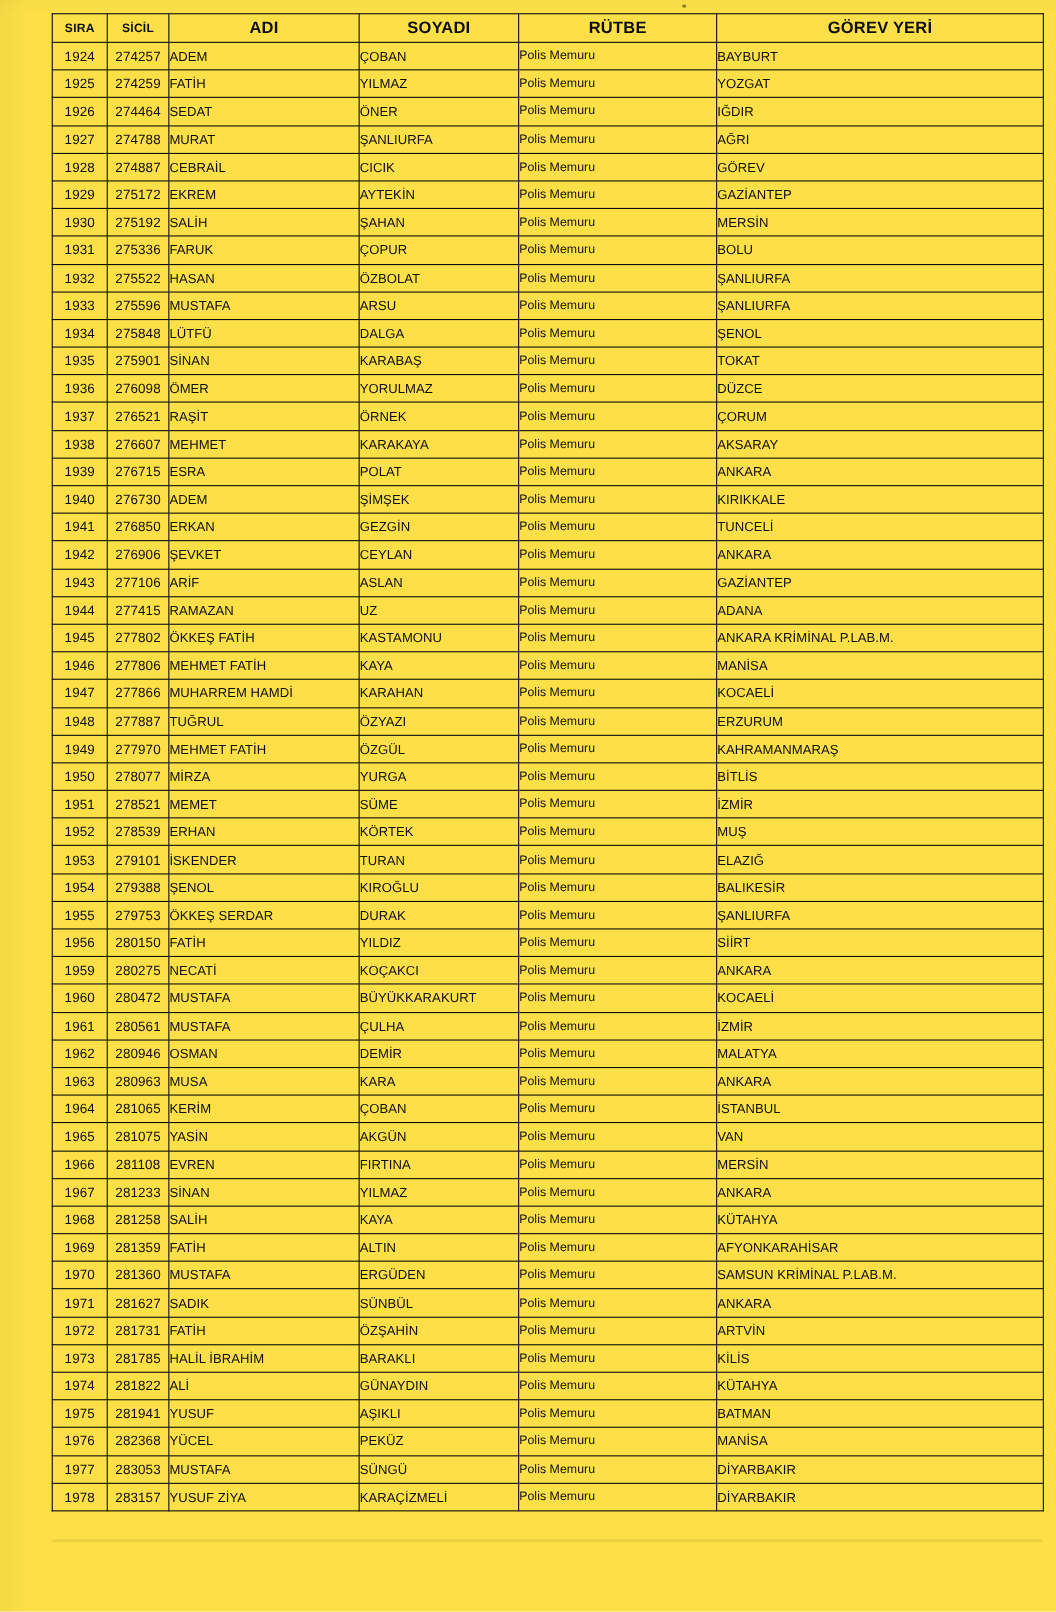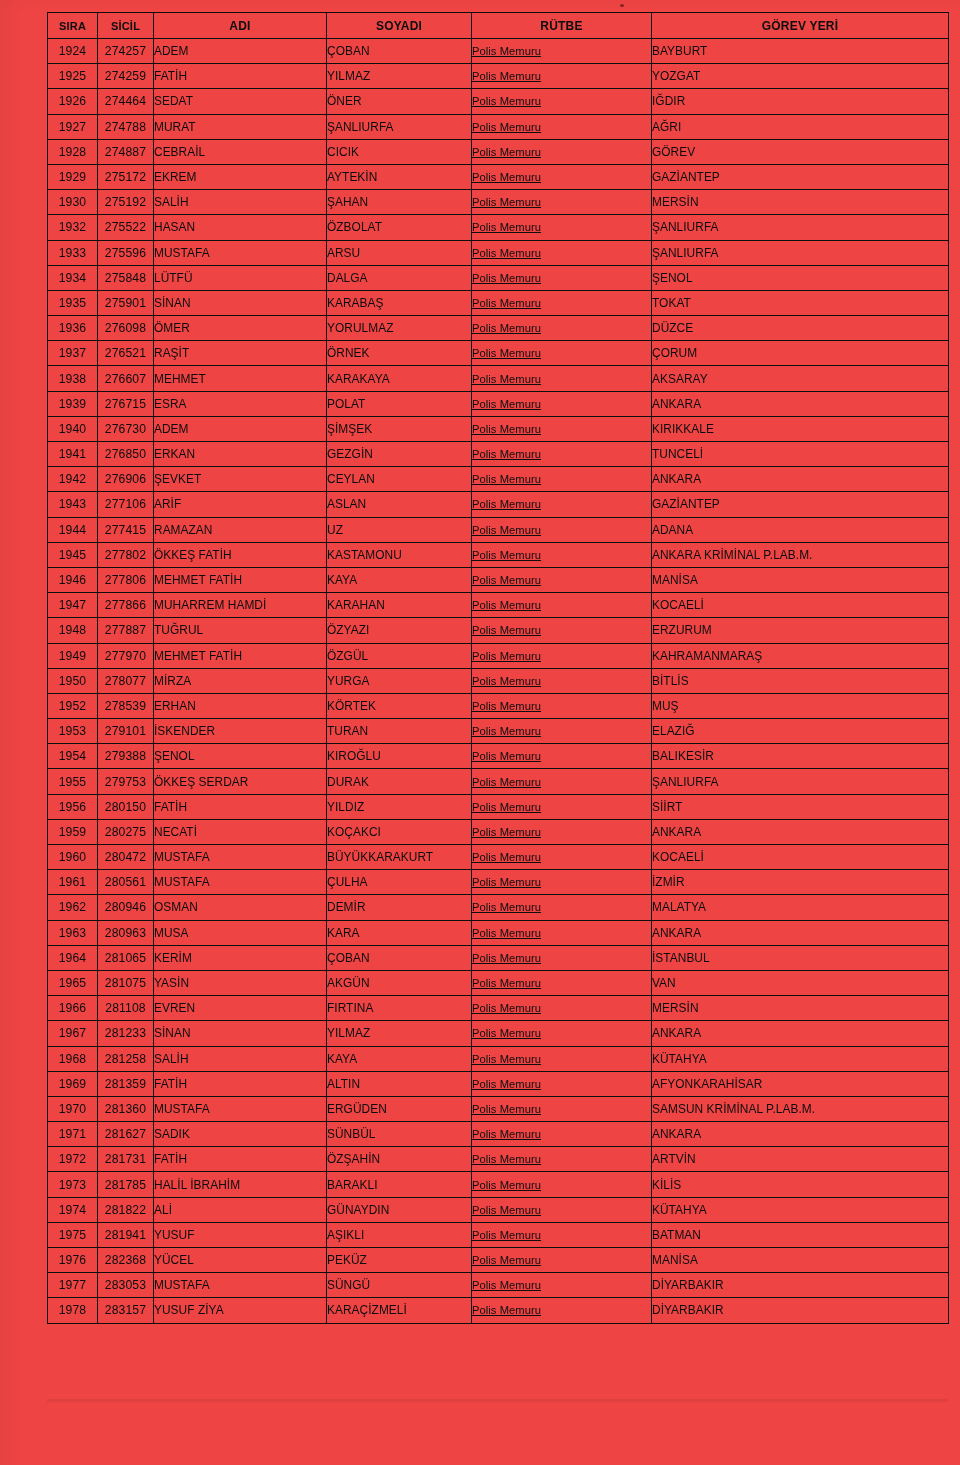--- a/index.html
+++ b/index.html
@@ -14,21 +14,21 @@
     color: #0d0d0d;
     position: relative;
     overflow: hidden;
   }
 
   #page {
     position: absolute;
     left: 0; top: 0;
     width: 960px;
     height: 1465px;
-    background: #ef4444;
+    background: #fde047;
   }
 
   
   #page::before {
     content: "";
     position: absolute;
     inset: 0;
     background:
       linear-gradient(to right, rgba(0,0,0,0.035) 0px, rgba(0,0,0,0.0) 26px),
       linear-gradient(to bottom, rgba(0,0,0,0.02) 0px, rgba(0,0,0,0) 14px);
@@ -62,21 +62,21 @@
     padding: 0;
     height: 24.2px;
     vertical-align: middle;
     white-space: nowrap;
     overflow: hidden;
   }
 
   table.roster thead th {
     text-align: center;
     font-weight: bold;
-    font-size: 12px;
+    font-size: 15px;
     letter-spacing: 0.2px;
     height: 25px;
   }
 
   table.roster thead th.h-sira,
   table.roster thead th.h-sicil {
     font-size: 11px;
   }
 
   td.cell-sira,
@@ -91,21 +91,20 @@
     padding-left: 4px;
     font-size: 11.9px;
     letter-spacing: 0.05px;
   }
 
   td.cell-rutbe {
     text-align: left;
     padding-left: 4px;
     font-size: 11.2px;
     letter-spacing: 0.05px;
-    text-decoration: underline;
   }
 
   
   #noise-band {
     position: absolute;
     left: 47px;
     top: 1399px;
     width: 901px;
     height: 3px;
     background: rgba(0,0,0,0.06);
@@ -199,20 +198,28 @@
           </tr>
           <tr>
             <td class="cell-sira">1930</td>
             <td class="cell-sicil">275192</td>
             <td class="cell-text">SALİH</td>
             <td class="cell-text">ŞAHAN</td>
             <td class="cell-rutbe">Polis Memuru</td>
             <td class="cell-text">MERSİN</td>
           </tr>
           <tr>
+            <td class="cell-sira">1931</td>
+            <td class="cell-sicil">275336</td>
+            <td class="cell-text">FARUK</td>
+            <td class="cell-text">ÇOPUR</td>
+            <td class="cell-rutbe">Polis Memuru</td>
+            <td class="cell-text">BOLU</td>
+          </tr>
+          <tr>
             <td class="cell-sira">1932</td>
             <td class="cell-sicil">275522</td>
             <td class="cell-text">HASAN</td>
             <td class="cell-text">ÖZBOLAT</td>
             <td class="cell-rutbe">Polis Memuru</td>
             <td class="cell-text">ŞANLIURFA</td>
           </tr>
           <tr>
             <td class="cell-sira">1933</td>
             <td class="cell-sicil">275596</td>
@@ -351,20 +358,28 @@
           </tr>
           <tr>
             <td class="cell-sira">1950</td>
             <td class="cell-sicil">278077</td>
             <td class="cell-text">MİRZA</td>
             <td class="cell-text">YURGA</td>
             <td class="cell-rutbe">Polis Memuru</td>
             <td class="cell-text">BİTLİS</td>
           </tr>
           <tr>
+            <td class="cell-sira">1951</td>
+            <td class="cell-sicil">278521</td>
+            <td class="cell-text">MEMET</td>
+            <td class="cell-text">SÜME</td>
+            <td class="cell-rutbe">Polis Memuru</td>
+            <td class="cell-text">İZMİR</td>
+          </tr>
+          <tr>
             <td class="cell-sira">1952</td>
             <td class="cell-sicil">278539</td>
             <td class="cell-text">ERHAN</td>
             <td class="cell-text">KÖRTEK</td>
             <td class="cell-rutbe">Polis Memuru</td>
             <td class="cell-text">MUŞ</td>
           </tr>
           <tr>
             <td class="cell-sira">1953</td>
             <td class="cell-sicil">279101</td>

